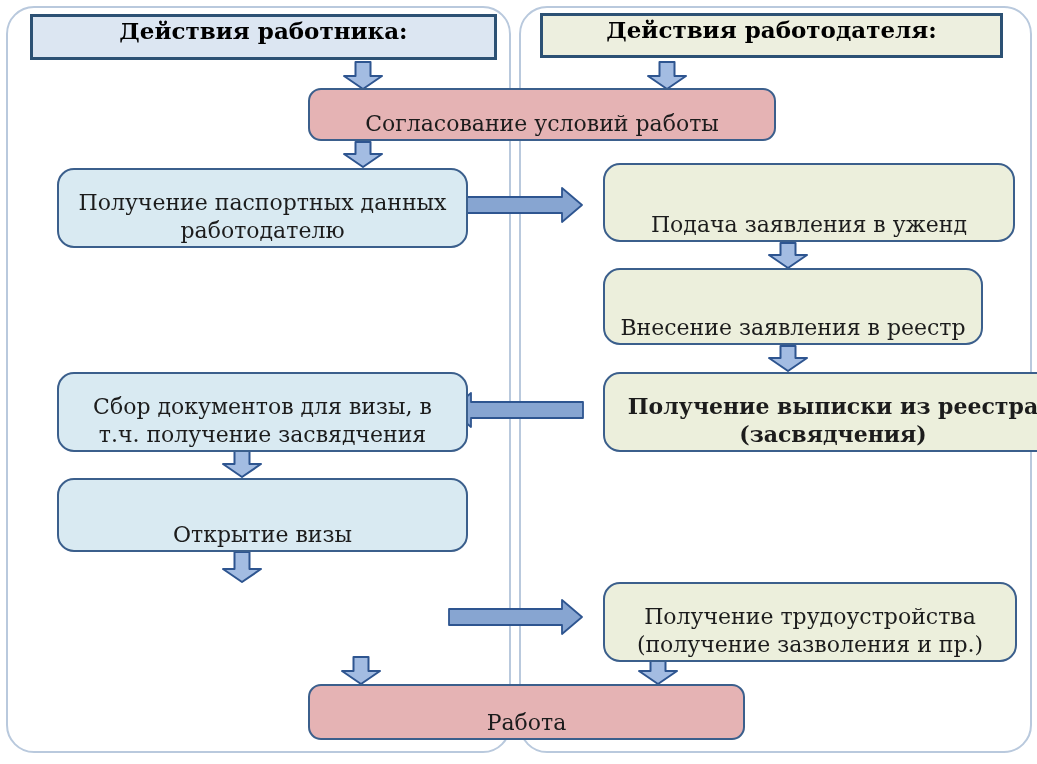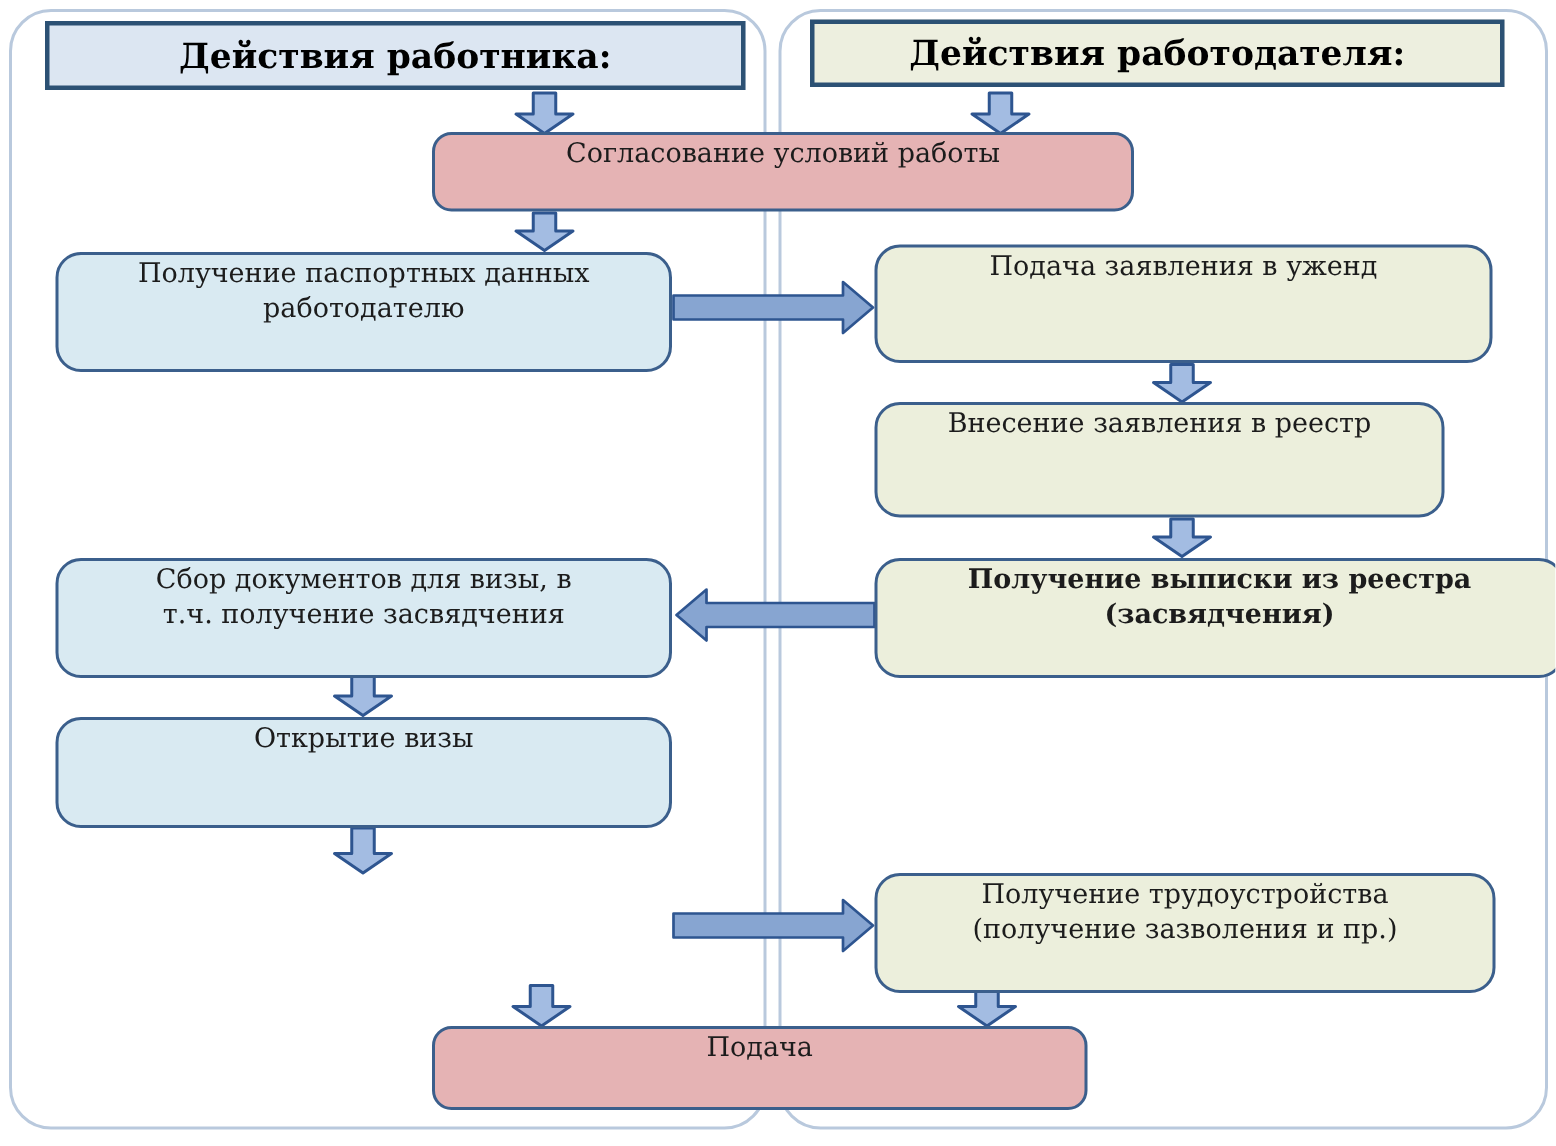--- a/index.html
+++ b/index.html
@@ -15,42 +15,43 @@
   .panel {
     position: absolute;
     border: 2px solid var(--panel-border);
     border-radius: 28px;
     background: #fff;
   }
   .hdr {
     position: absolute;
     border: 3px solid var(--hdr-border);
     display: flex;
-    align-items: center;
+    align-items: flex-start;
     justify-content: center;
     font-weight: bold;
     font-size: 23px;
     color: #000;
     text-align: center;
     box-sizing: border-box;
   }
   .hdr.worker   { background: var(--hdr-worker-fill); }
   .hdr.employer { background: var(--hdr-employer-fill); }
   .node {
     position: absolute;
     border: 2.5px solid var(--node-border);
     display: flex;
-    align-items: flex-start;
+    align-items: flex-end;
     justify-content: center;
     text-align: center;
-    font-size: 18px;
+    font-size: 22px;
     line-height: 1.25;
     white-space: pre-line;
     box-sizing: border-box;
     padding: 2px 10px;
+    margin-left: 20px;
   }
   .node.blue  { background: var(--worker-node-fill);   border-radius: 17px; }
   .node.green { background: var(--employer-node-fill); border-radius: 17px; padding-left: 10px; }
   .node.pink  { background: var(--shared-node-fill);   border-radius: 13px; }
   #arrows { position: absolute; left: 0; top: 0; z-index: 1; }
   .panel { z-index: 0; }
   .hdr, .node { z-index: 2; }
   .arr-dn { fill: var(--arrow-down-fill);       stroke: var(--arrow-border); stroke-width: 2;   stroke-linejoin: round; }
   .arr-h  { fill: var(--arrow-horizontal-fill); stroke: var(--arrow-border); stroke-width: 1.8; stroke-linejoin: round; }
 </style>
@@ -81,21 +82,21 @@
     <span>Действия работника:</span>
   </div>
   <div class="hdr employer" style="left:540px; top:13px; width:463px; height:45px;">
     <span>Действия работодателя:</span>
   </div>
 
   <div class="node pink" style="left:288px; top:88px; width:468px; height:53px;">
     <span>Согласование условий работы</span>
   </div>
   <div class="node pink" style="left:288px; top:684px; width:437px; height:56px;">
-    <span>Подача</span>
+    <span>Работа</span>
   </div>
 
   <div class="node blue" style="left:37px; top:168px; width:411px; height:80px;">
     <span>Получение паспортных данных
 работодателю</span>
   </div>
   <div class="node blue" style="left:37px; top:372px; width:411px; height:80px;">
     <span>Сбор документов для визы, в
 т.ч. получение засвядчения</span>
   </div>

